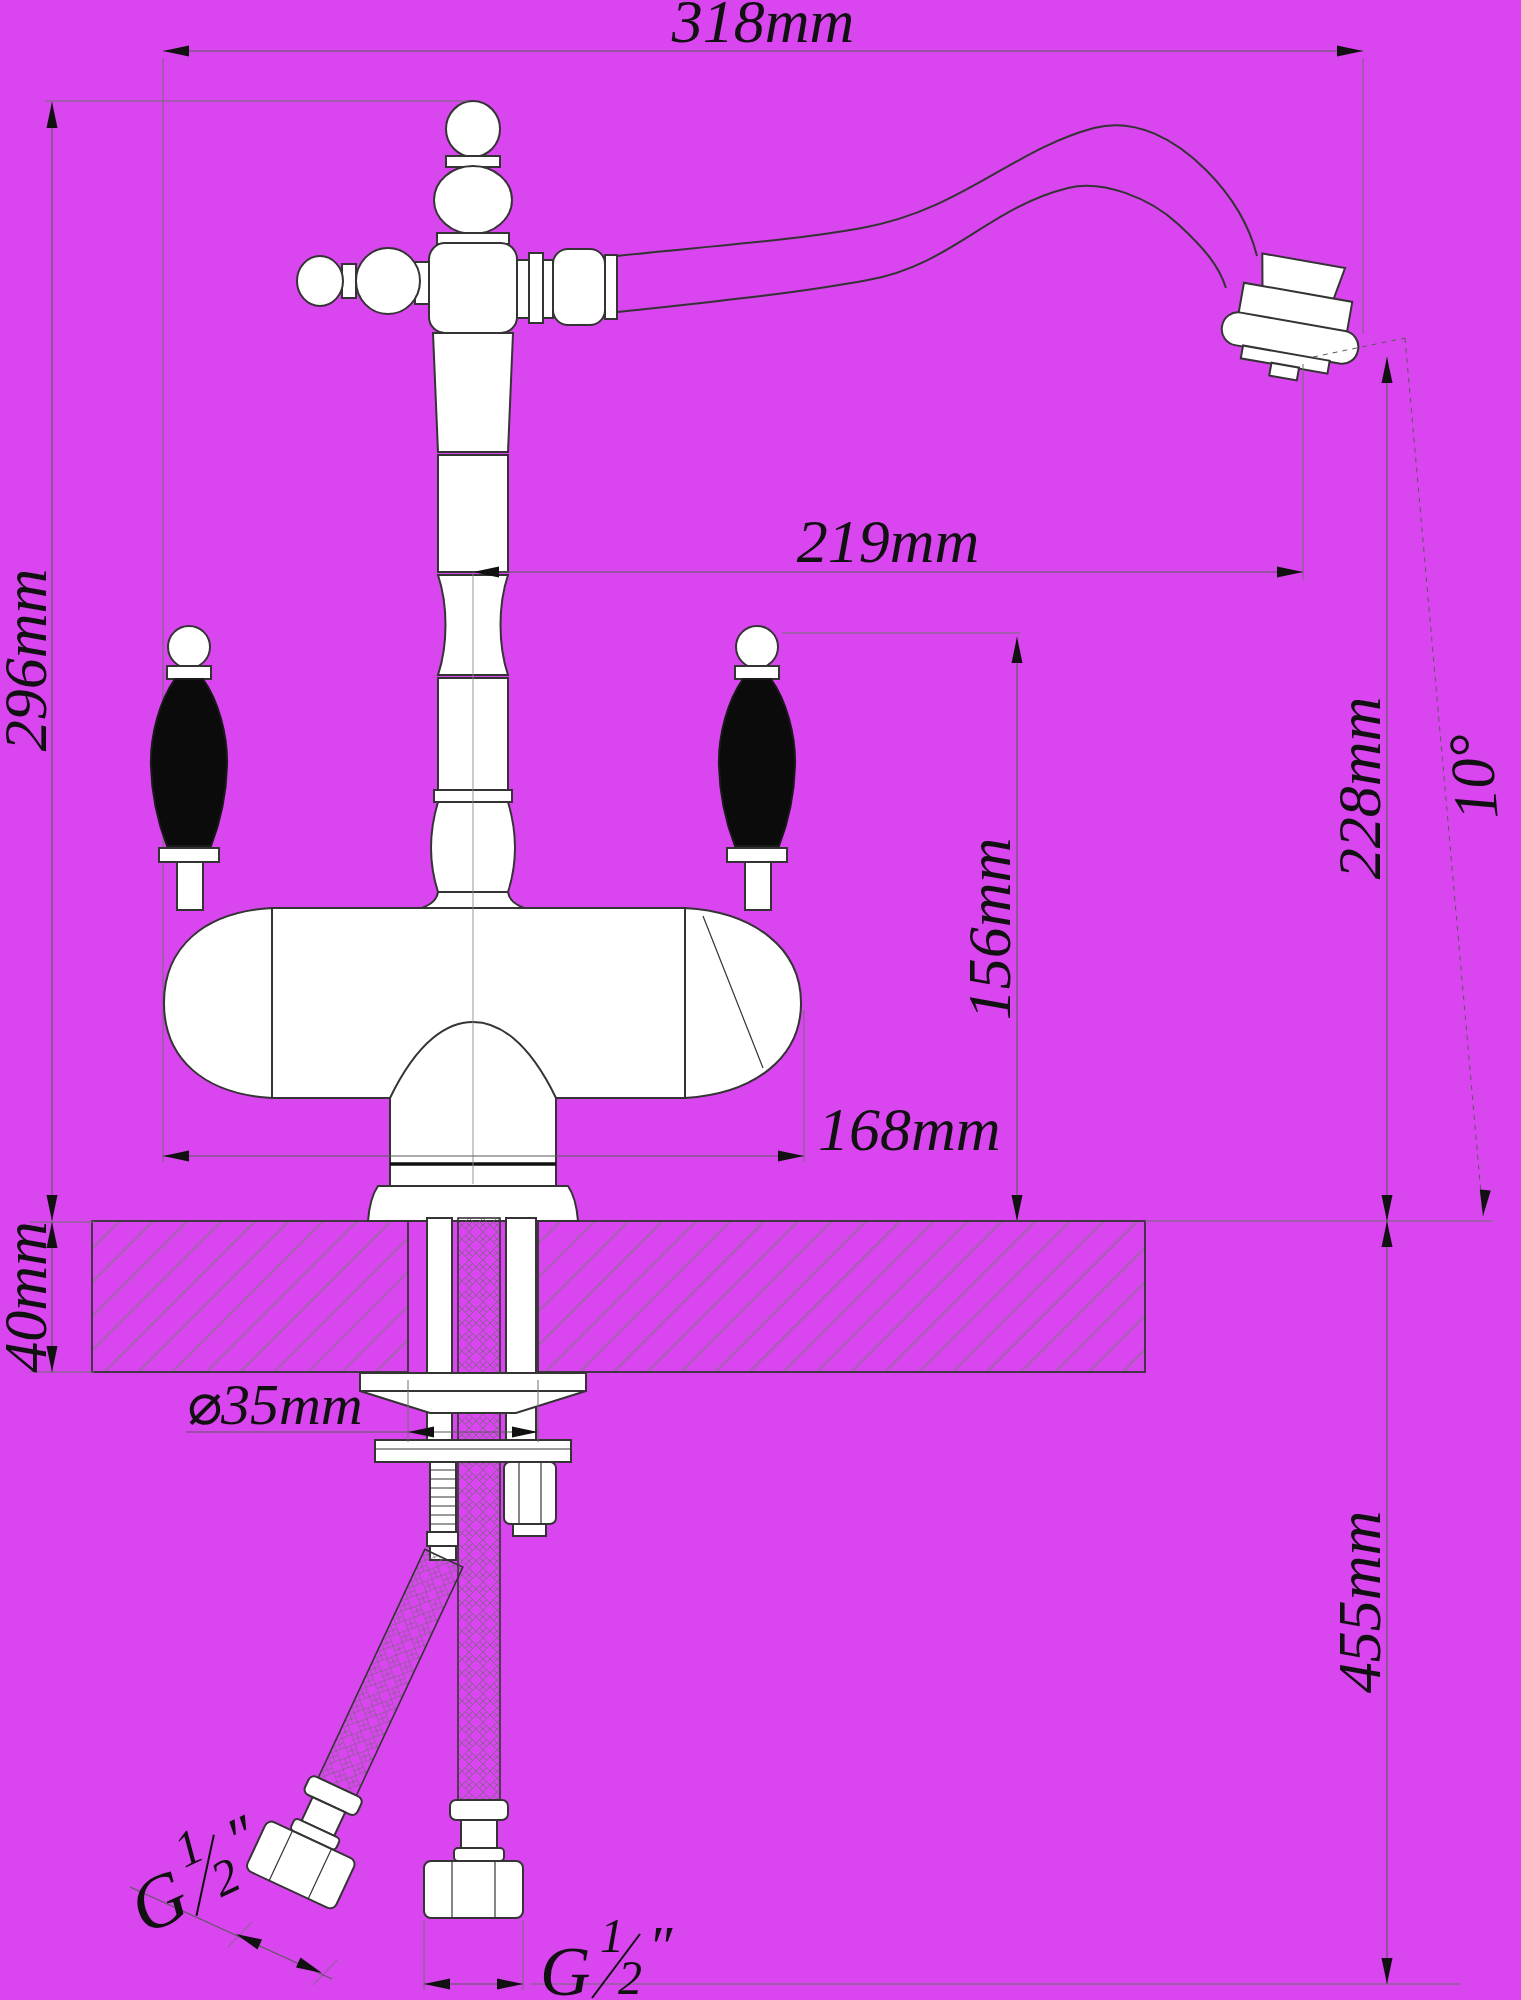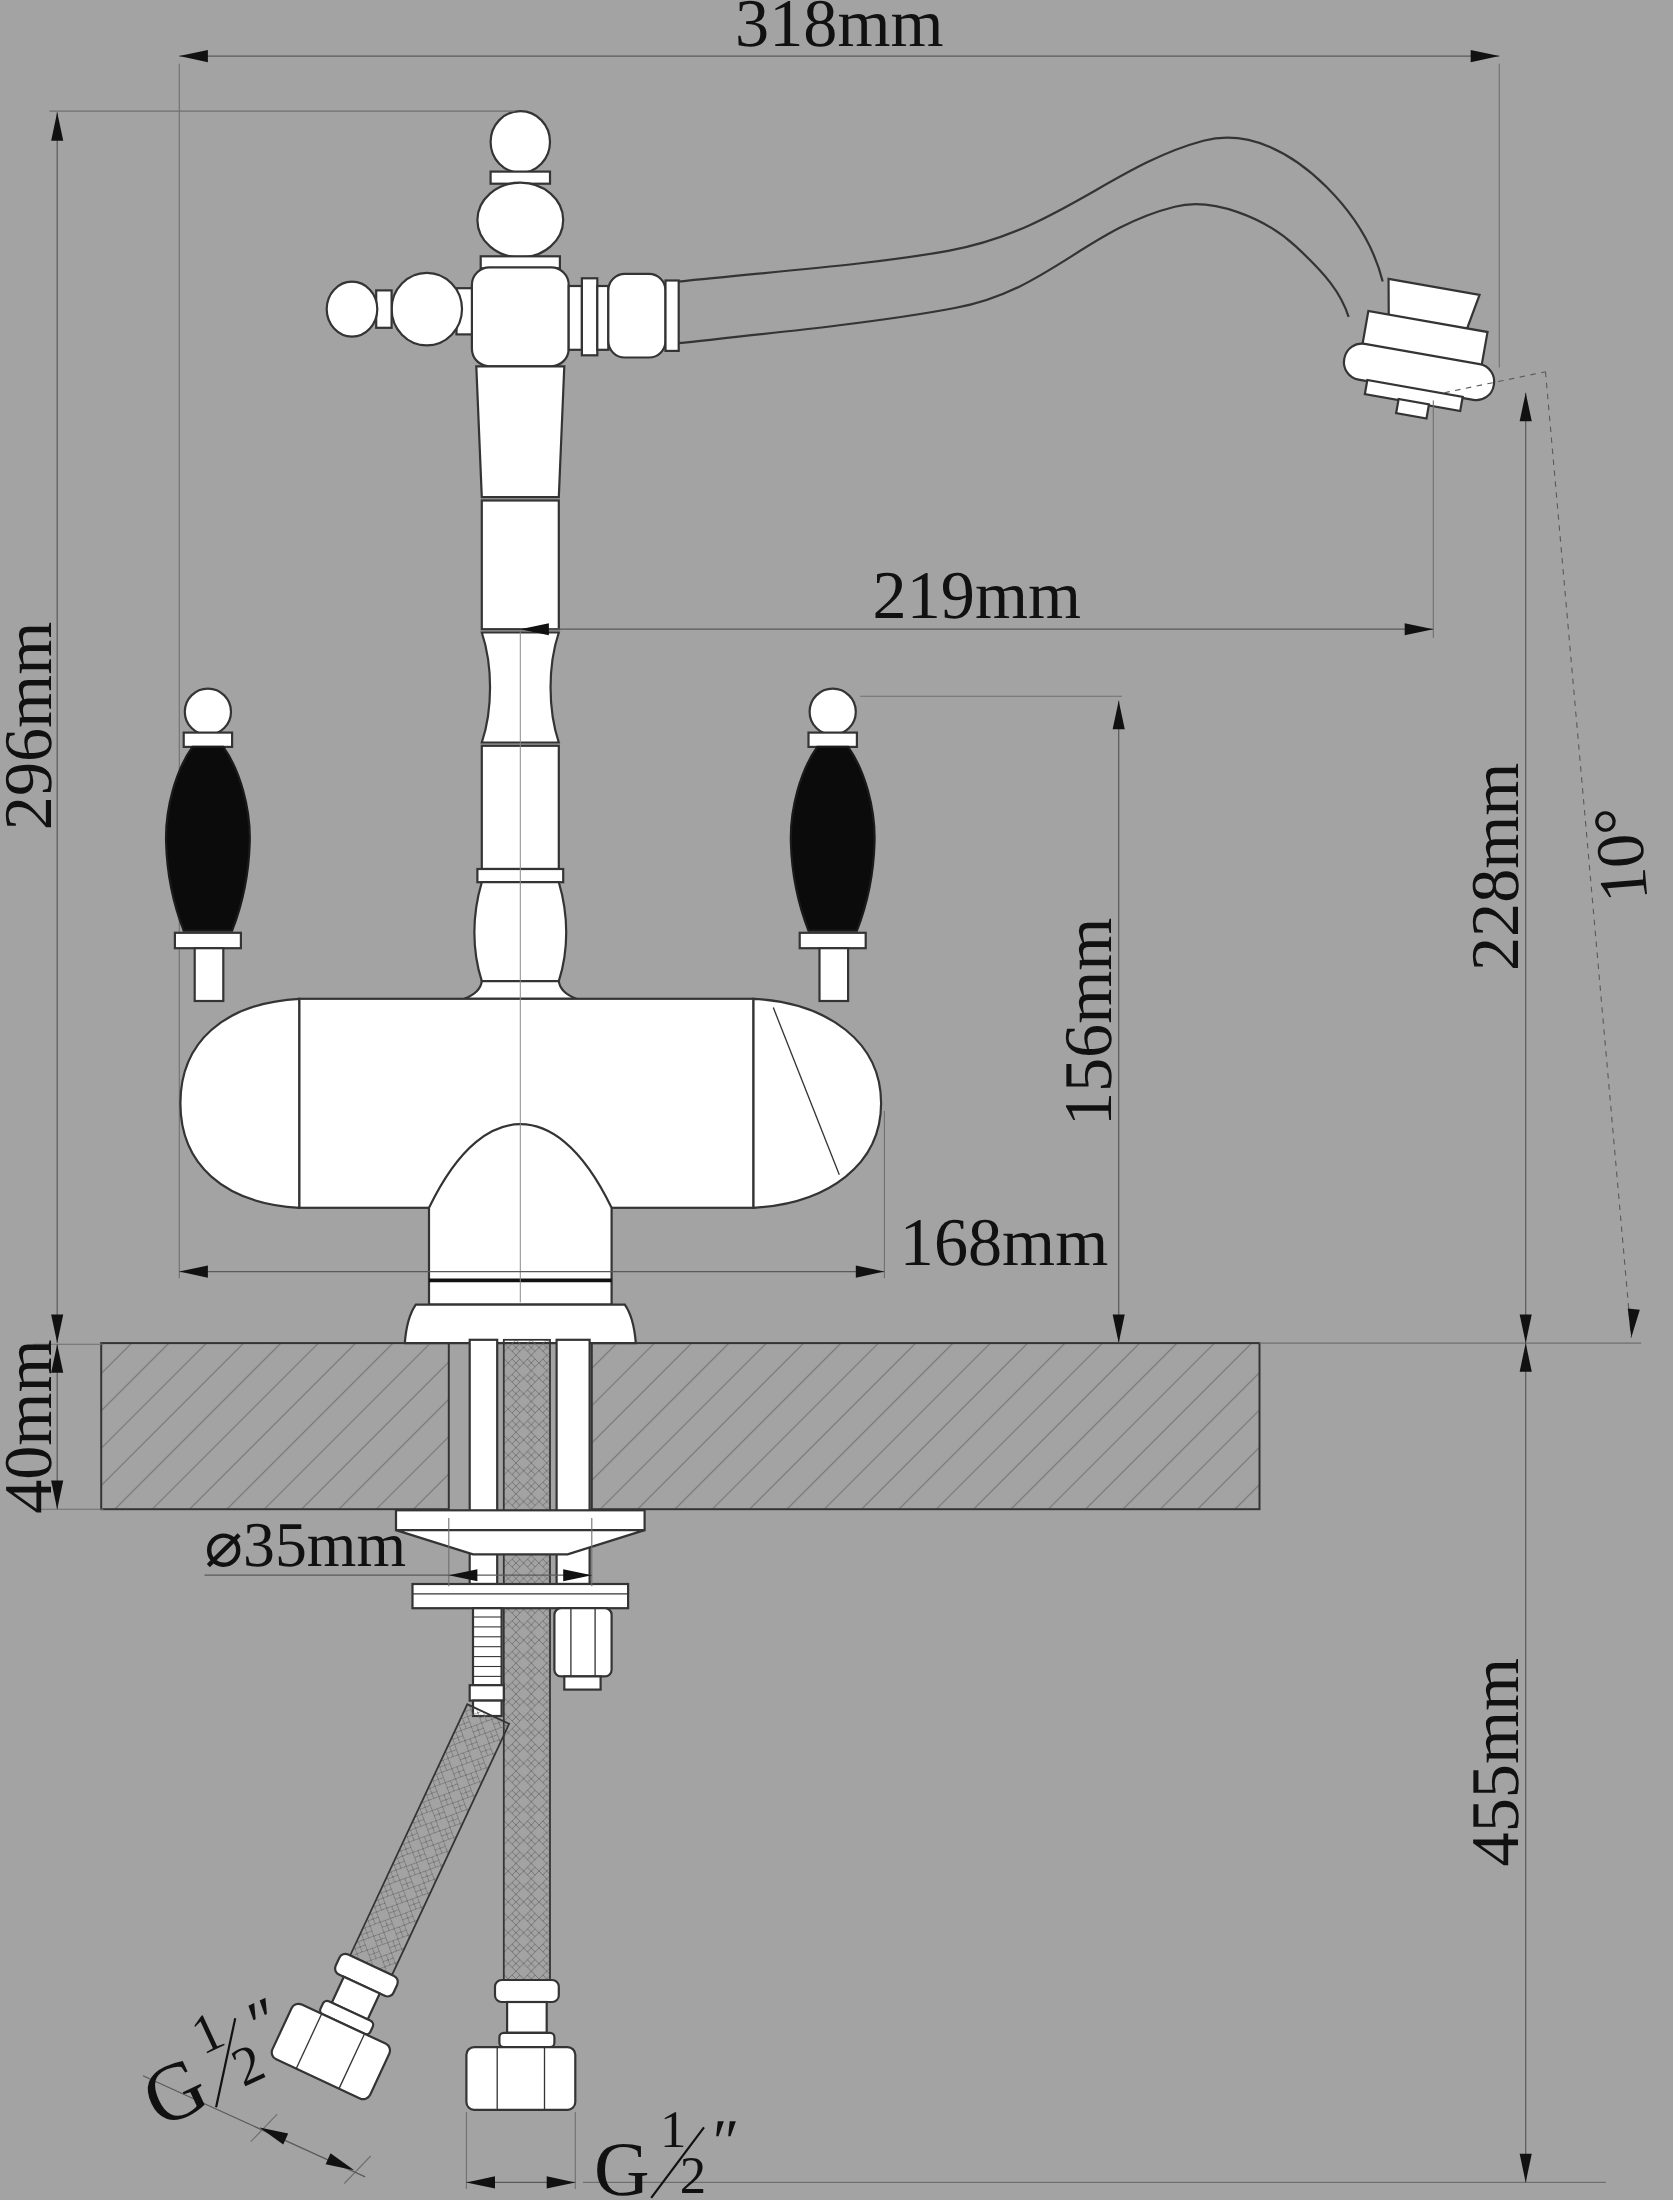--- a/index.html
+++ b/index.html
@@ -1,16 +1,16 @@
 <!DOCTYPE html>
 <html><head>
 <meta charset="utf-8">
 <style>
   html,body{margin:0;padding:0;background:#fff;}
-  .page{width:1521px;height:2000px;position:relative;background:#a3a3a3;overflow:hidden;}
+  .page{width:1521px;height:2000px;position:relative;background:#d946ef;overflow:hidden;font-style:italic;}
   svg{display:block;}
   text{font-family:"Liberation Serif","DejaVu Serif","DejaVu Sans",serif;fill:#111;}
   .dimtxt{font-size:62px;}
   .dimtxt-sm{font-size:58px;}
   .art{stroke:#343434;stroke-width:2;fill:#fff;}
   .artn{stroke:#343434;stroke-width:2;fill:none;}
   .blackpart{stroke:#1a1a1a;stroke-width:2;fill:#0b0b0b;}
   .dim{stroke:#5a5a5a;stroke-width:1.1;fill:none;}
   .ext{stroke:#6f6f6f;stroke-width:1;fill:none;}
   .dash{stroke:#5a5a5a;stroke-width:1;fill:none;stroke-dasharray:5 5;}

